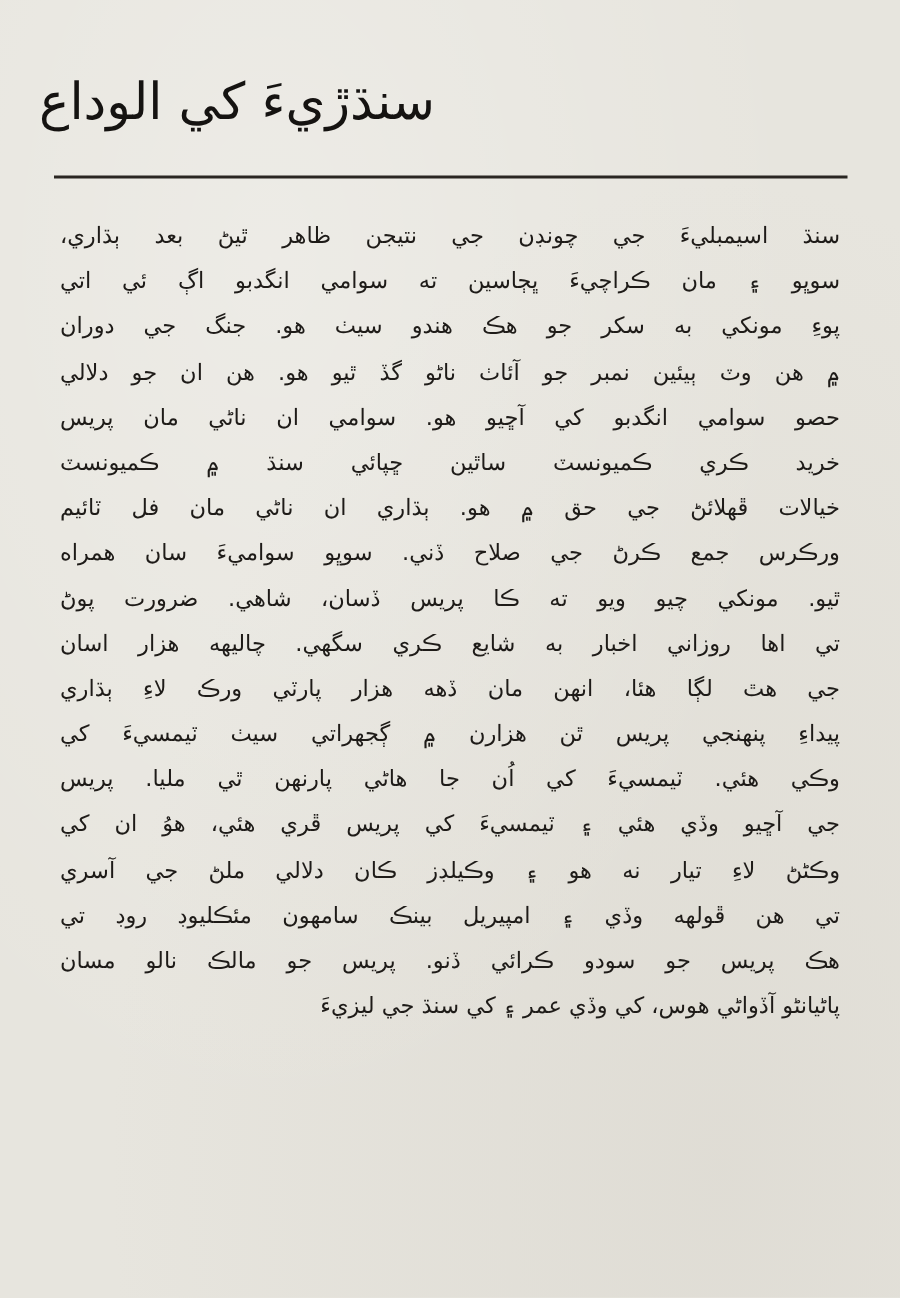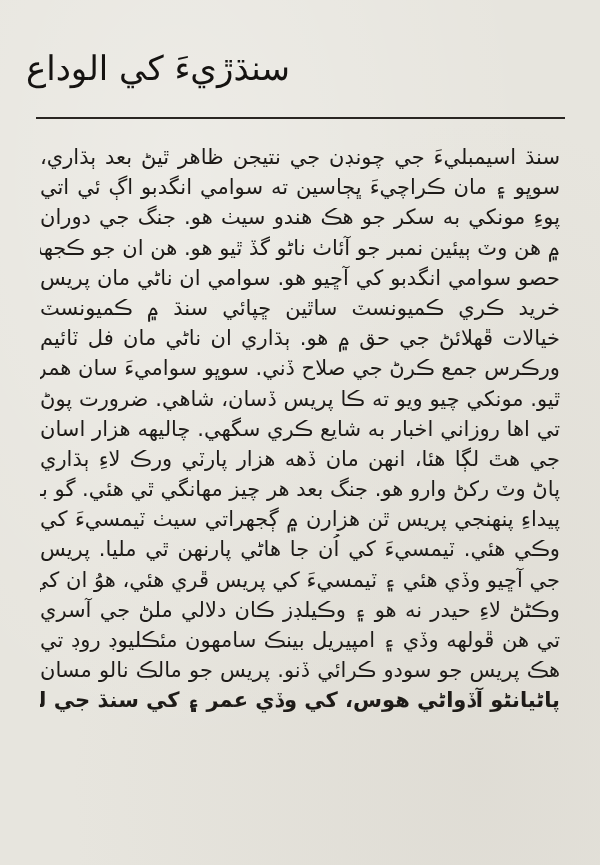--- a/index.html
+++ b/index.html
@@ -54,57 +54,55 @@
       position: absolute;
       top: 142px;
       left: 40px;
       width: 520px;
       direction: rtl;
     }
     .line {
       height: 30.2px;
       line-height: 30px;
       font-family: "DejaVu Sans", sans-serif;
-      font-size: 21px;
+      font-size: 15px;
       color: #1e1b18;
       white-space: nowrap;
       text-align: justify;
       text-align-last: justify;
       direction: rtl;
       overflow: hidden;
     }
     .line.last {
       text-align-last: right;
-      font-weight: bold;
     }
   </style>
 </head>
 <body>
 
 <div class="page">
   <div class="title-wrap">
     <span class="title-text">سنڌڙيءَ کي الوداع</span>
   </div>
 
   <div class="rule"></div>
 
   <div class="body-text">
     <div class="line">سنڌ اسيمبليءَ جي چونڊن جي نتيجن ظاهر ٿيڻ بعد ٻڌاري،</div>
     <div class="line">سوڀو ۽ مان ڪراچيءَ ڀڄاسين ته سوامي انگدبو اڳ ئي اتي</div>
     <div class="line">پوءِ مونکي به سکر جو هڪ هندو سيٺ هو. جنگ جي دوران</div>
-    <div class="line">۾ هن وٽ ٻيئين نمبر جو آئاٺ ناڻو گڏ ٿيو هو. هن ان جو ڪجهه</div>
+    <div class="line">۾ هن وٽ ٻيئين نمبر جو آئاٺ ناڻو گڏ ٿيو هو. هن ان جو دلالي</div>
     <div class="line">حصو سوامي انگدبو کي آڇيو هو. سوامي ان ناڻي مان پريس</div>
     <div class="line">خريد ڪري ڪميونسٽ ساٿين ڇپائي سنڌ ۾ ڪميونسٽ</div>
     <div class="line">خيالات ڦهلائڻ جي حق ۾ هو. ٻڌاري ان ناڻي مان فل ٽائيم</div>
     <div class="line">ورڪرس جمع ڪرڻ جي صلاح ڏني. سوڀو سواميءَ سان همراه</div>
     <div class="line">ٿيو. مونکي چيو ويو ته ڪا پريس ڏسان، شاهي. ضرورت پوڻ</div>
     <div class="line">تي اها روزاني اخبار به شايع ڪري سگهي. چاليهه هزار اسان</div>
     <div class="line">جي هٿ لڳا هئا، انهن مان ڏهه هزار پارٽي ورڪ لاءِ ٻڌاري</div>
-    <div class="line">پاڻ وٽ رکڻ وارو هو. جنگ بعد هر چيز مهانگي ٿي هئي. گو بند</div>
     <div class="line">پيداءِ پنهنجي پريس ٿن هزارن ۾ ڳجهراتي سيٺ ٽيمسيءَ کي</div>
     <div class="line">وڪي هئي. ٽيمسيءَ کي اُن جا هاڻي پارنهن ٿي مليا. پريس</div>
     <div class="line">جي آڇيو وڏي هئي ۽ ٽيمسيءَ کي پريس ڦري هئي، هوُ ان کي</div>
-    <div class="line">وڪڻڻ لاءِ حيدر نه هو ۽ وڪيلڊز ڪان دلالي ملڻ جي آسري</div>
+    <div class="line">وڪڻڻ لاءِ تيار نه هو ۽ وڪيلڊز ڪان دلالي ملڻ جي آسري</div>
     <div class="line">تي هن ڦولهه وڏي ۽ امپيريل بينڪ سامهون مئڪليوڊ روڊ تي</div>
     <div class="line">هڪ پريس جو سودو ڪرائي ڏنو. پريس جو مالڪ نالو مسان</div>
     <div class="line last">پاڻيانڻو آڏواڻي هوس، کي وڏي عمر ۽ کي سنڌ جي ليزيءَ</div>
   </div>
 </div>
 
 </body></html>

